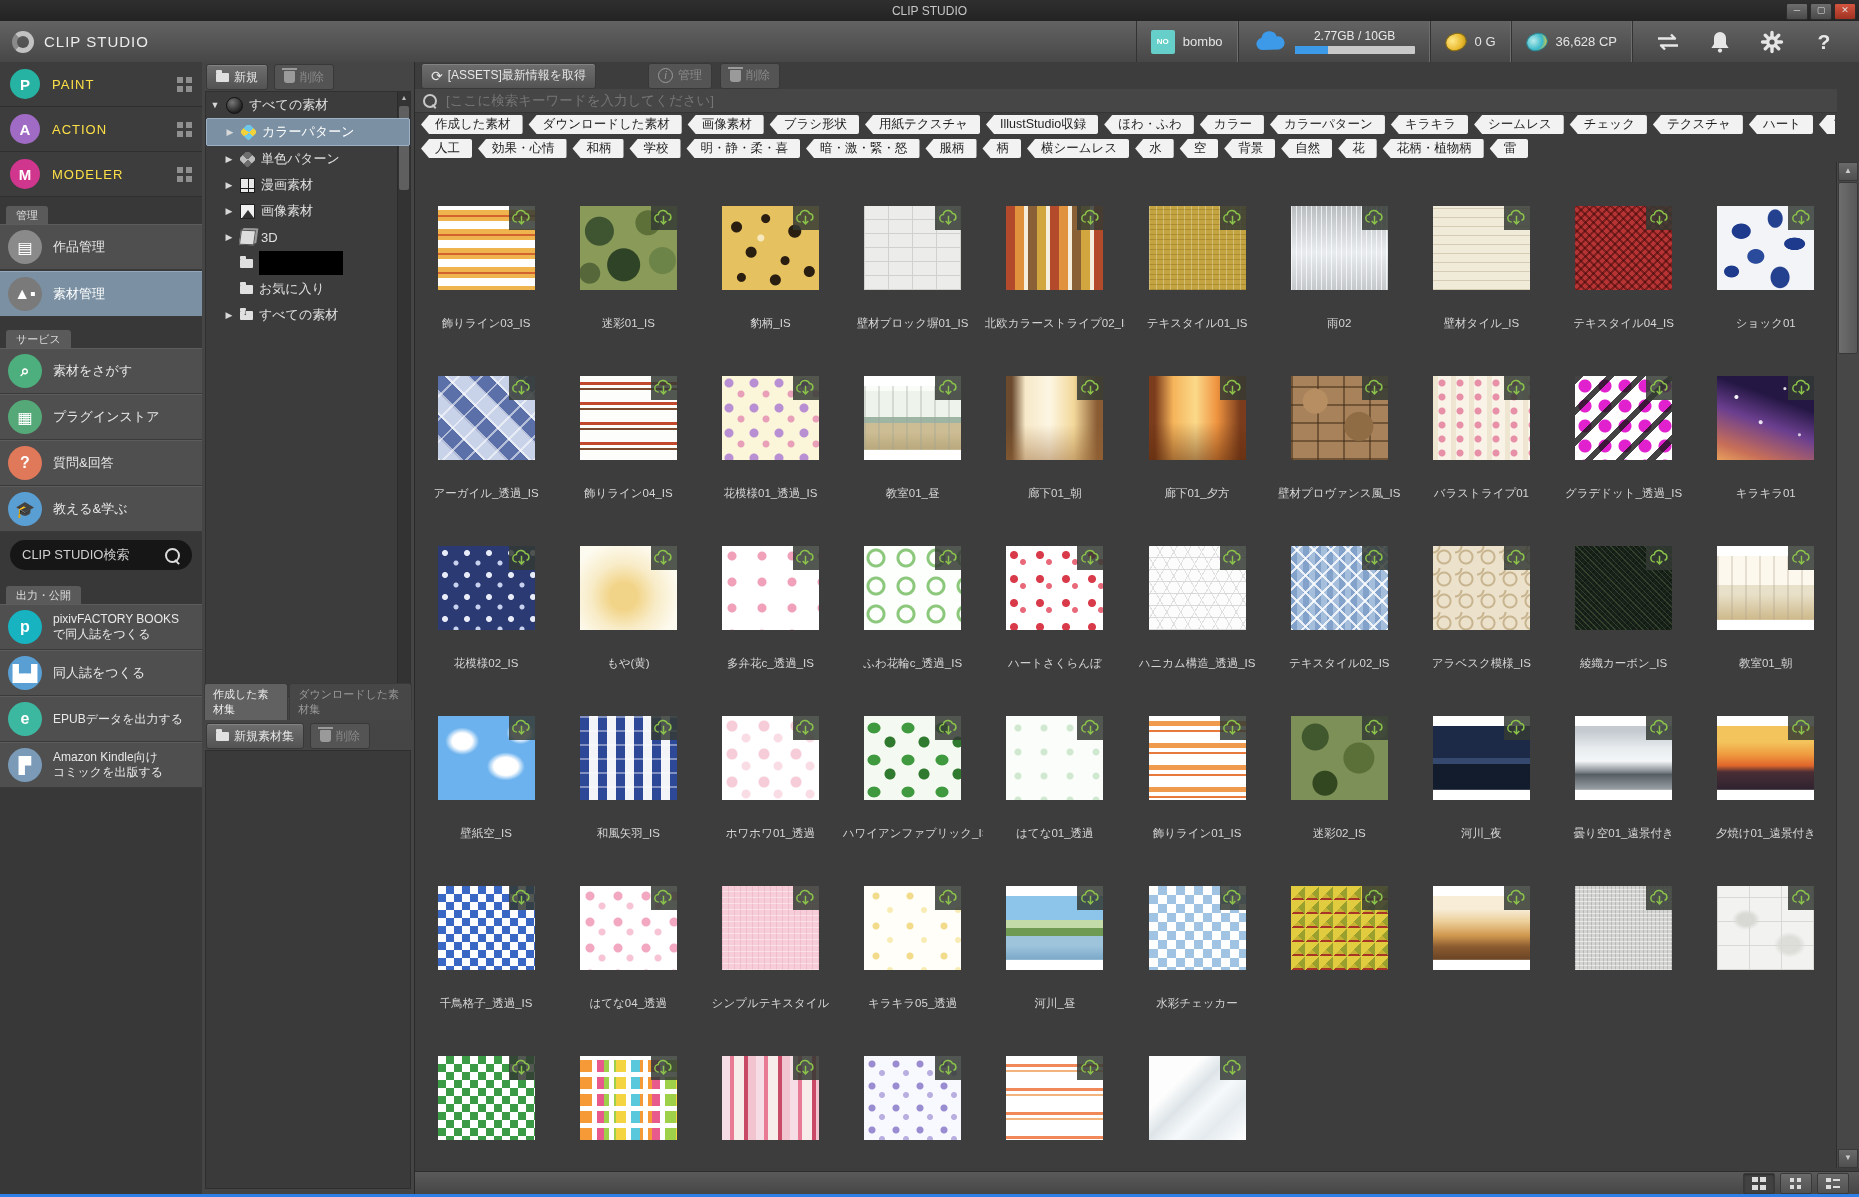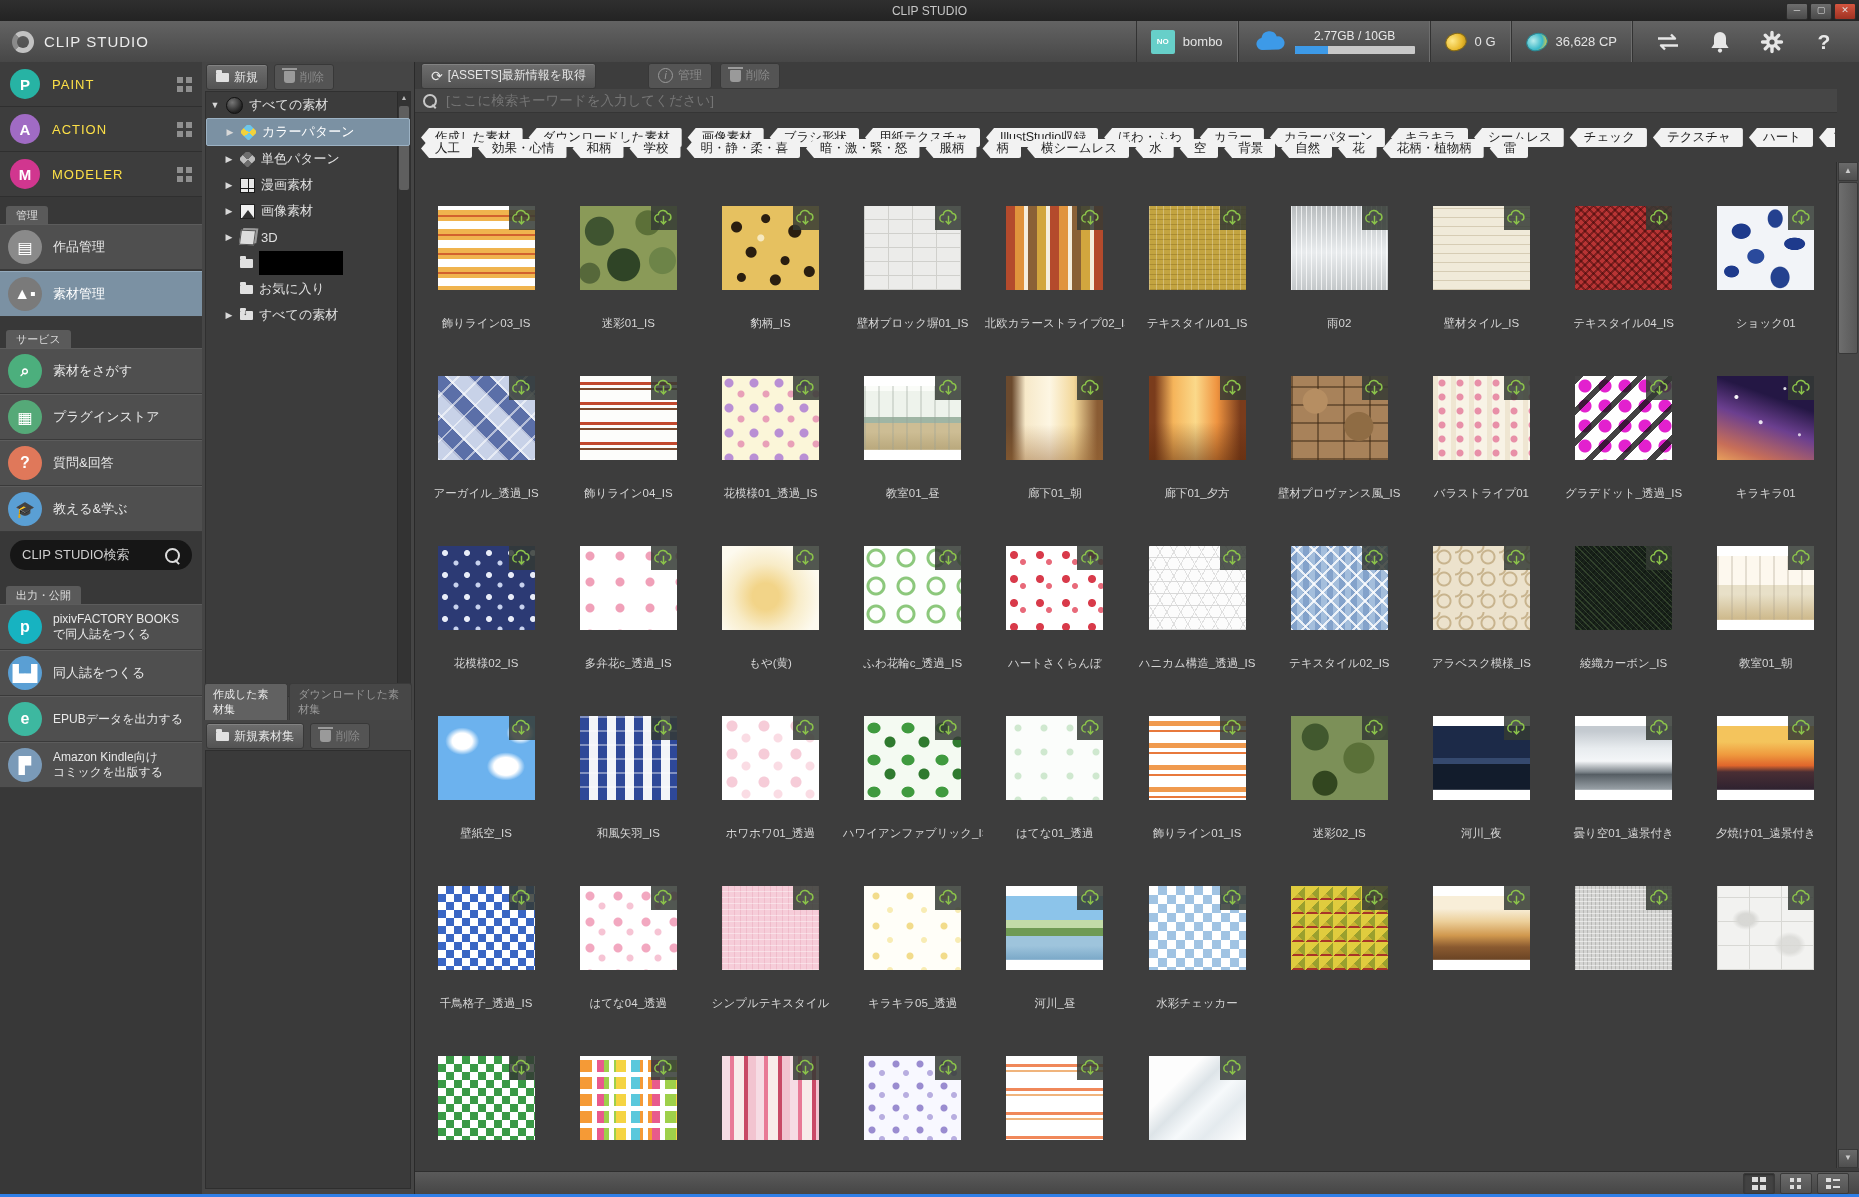--- a/index.html
+++ b/index.html
@@ -90,21 +90,21 @@
   .main{left:415px;top:62px;width:1444px;height:1135px;background:#3d3d3d}
   .mtool{position:absolute;left:0;top:0;right:0;height:27px;display:flex;align-items:center;gap:8px;padding:3px 6px;box-sizing:border-box}
   .mtool .sp{width:36px}
   .refresh{font-size:14px;color:#e8e8e8;line-height:1}
   .iinfo{width:13px;height:13px;border-radius:50%;border:1px solid #9a9a9a;color:#9a9a9a;font-size:10px;line-height:13px;text-align:center;font-style:italic}
   .msearch{position:absolute;left:0;top:27px;right:22px;height:23px;display:flex;align-items:center;gap:7px;padding:0 8px;background:#464646;border-bottom:1px solid #353535}
   .msearch input{flex:1;background:transparent;border:none;outline:none;color:#b9b9b9;font-size:13.5px;font-family:inherit}
   .mag2{width:10px;height:10px;border:2px solid #c8c8c8;border-radius:50%;position:relative;flex:0 0 auto}
   .mag2::after{content:"";position:absolute;width:2px;height:5px;background:#c8c8c8;left:8px;top:8px;transform:rotate(-45deg)}
   .frow{position:absolute;left:5px;right:24px;display:flex;flex-wrap:nowrap;gap:5px;overflow:hidden}
-  .frow1{top:66px}.frow2{top:77px}
+  .frow1{top:53px}.frow2{top:77px}
   .tag{flex:0 0 auto;background:#f2f2f2;color:#1e1e1e;font-size:12.5px;font-family:inherit;border:none;height:19px;
        padding:1px 12px 2px 15px;clip-path:polygon(9px 0,100% 0,100% 100%,9px 100%,1px 50%);border-radius:2px;cursor:pointer}
   .grid{position:absolute;left:0;top:100px;width:1424px;height:1006px;overflow:hidden;
         display:grid;grid-template-columns:repeat(10,142.2px);grid-auto-rows:170px;padding-top:44px;box-sizing:border-box}
   .cell{display:flex;flex-direction:column;align-items:center}
   .th{width:97px;height:84px;position:relative;flex:0 0 auto}
   .ph{background-repeat:no-repeat;background-size:100% 76%;background-position:center;background-color:#fff}
   .badge{position:absolute;right:0;top:0;width:26px;height:24px;background:rgba(52,58,52,.85);display:flex;align-items:center;justify-content:center}
   .lbl{margin-top:26px;font-size:11.5px;color:#d6d6d6;white-space:nowrap;max-width:140px;overflow:hidden}
   .vscroll{position:absolute;right:0;top:100px;width:22px;height:1006px;background:#474747;border-left:1px solid #2e2e2e}
@@ -680,40 +680,40 @@
           <span class="badge">
             <svg width="21" height="20" viewBox="0 0 24 22">
               <path d="M6.5 15.5a4.2 4.2 0 0 1-.4-8.4 5.4 5.4 0 0 1 10.4-1.2 4 4 0 0 1 1.2 7.8" fill="none" stroke="#8bc34a" stroke-width="1.7"></path>
               <path d="M12 8.5v9M8.8 14.5l3.2 3.4 3.2-3.4" fill="none" stroke="#8bc34a" stroke-width="1.7"></path>
             </svg>
           </span>
         </div>
         <div class="lbl">花模様02_IS</div>
       </div>
       <div class="cell">
+        <div class="th p-r3c5">
+          <span class="badge">
+            <svg width="21" height="20" viewBox="0 0 24 22">
+              <path d="M6.5 15.5a4.2 4.2 0 0 1-.4-8.4 5.4 5.4 0 0 1 10.4-1.2 4 4 0 0 1 1.2 7.8" fill="none" stroke="#8bc34a" stroke-width="1.7"></path>
+              <path d="M12 8.5v9M8.8 14.5l3.2 3.4 3.2-3.4" fill="none" stroke="#8bc34a" stroke-width="1.7"></path>
+            </svg>
+          </span>
+        </div>
+        <div class="lbl">もや(黄)</div>
+      </div>
+      <div class="cell">
         <div class="th p-r3c4">
           <span class="badge">
             <svg width="21" height="20" viewBox="0 0 24 22">
               <path d="M6.5 15.5a4.2 4.2 0 0 1-.4-8.4 5.4 5.4 0 0 1 10.4-1.2 4 4 0 0 1 1.2 7.8" fill="none" stroke="#8bc34a" stroke-width="1.7"></path>
               <path d="M12 8.5v9M8.8 14.5l3.2 3.4 3.2-3.4" fill="none" stroke="#8bc34a" stroke-width="1.7"></path>
             </svg>
           </span>
         </div>
         <div class="lbl">多弁花c_透過_IS</div>
-      </div>
-      <div class="cell">
-        <div class="th p-r3c5">
-          <span class="badge">
-            <svg width="21" height="20" viewBox="0 0 24 22">
-              <path d="M6.5 15.5a4.2 4.2 0 0 1-.4-8.4 5.4 5.4 0 0 1 10.4-1.2 4 4 0 0 1 1.2 7.8" fill="none" stroke="#8bc34a" stroke-width="1.7"></path>
-              <path d="M12 8.5v9M8.8 14.5l3.2 3.4 3.2-3.4" fill="none" stroke="#8bc34a" stroke-width="1.7"></path>
-            </svg>
-          </span>
-        </div>
-        <div class="lbl">もや(黄)</div>
       </div>
       <div class="cell">
         <div class="th p-r3c6">
           <span class="badge">
             <svg width="21" height="20" viewBox="0 0 24 22">
               <path d="M6.5 15.5a4.2 4.2 0 0 1-.4-8.4 5.4 5.4 0 0 1 10.4-1.2 4 4 0 0 1 1.2 7.8" fill="none" stroke="#8bc34a" stroke-width="1.7"></path>
               <path d="M12 8.5v9M8.8 14.5l3.2 3.4 3.2-3.4" fill="none" stroke="#8bc34a" stroke-width="1.7"></path>
             </svg>
           </span>
         </div>

